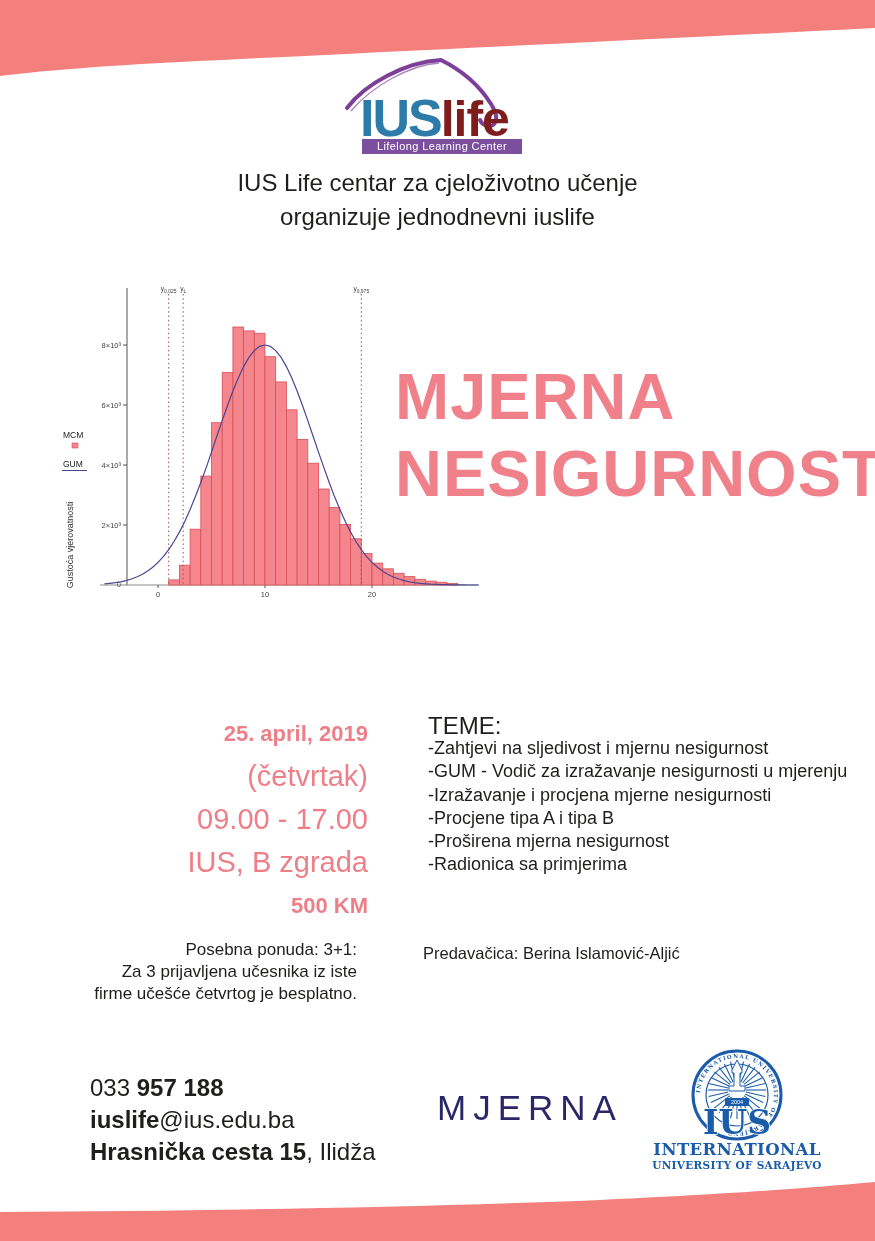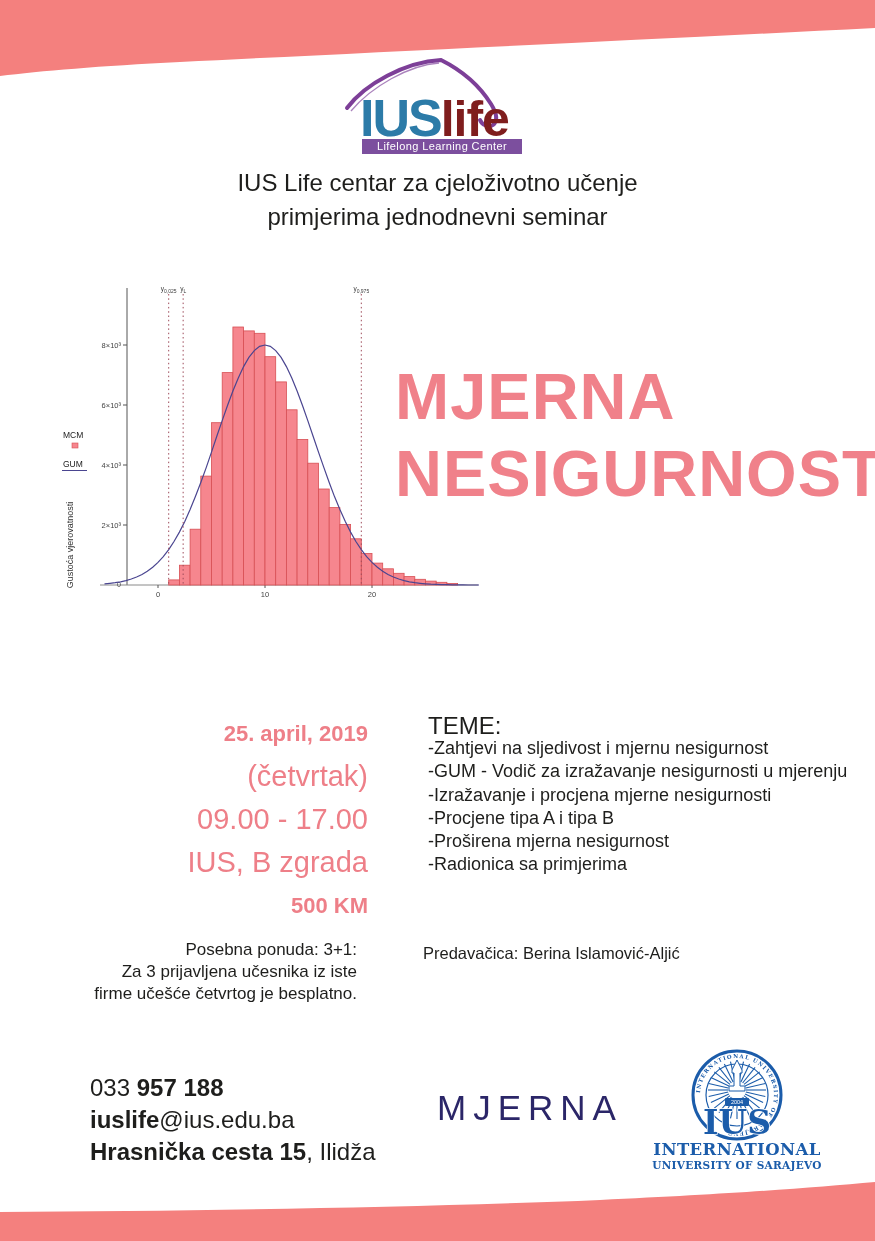--- a/index.html
+++ b/index.html
@@ -61,21 +61,21 @@
     <path d="M12,58 C30,34 70,12 106,10 C130,22 146,38 156,54 C161,62 164,70 158,75 C154,78 147,75 145,70" fill="none" stroke="#7d3f98" stroke-width="4" stroke-linecap="round"></path>
     <path d="M16,61 C36,37 74,15 104,13" fill="none" stroke="#7d3f98" stroke-width="1.3" opacity="0.65"></path>
   </svg>
   <div class="logo-word">
     <span class="ius">IUS</span><span class="life">life</span>
   </div>
   <div class="logo-banner">Lifelong Learning Center</div>
 
   <div class="intro">
     <div>IUS Life centar za cjeloživotno učenje</div>
-    <div>primjerima jednodnevni seminar</div>
+    <div>organizuje jednodnevni iuslife</div>
   </div>
 
   <div class="chart-wrap">
     <svg id="chart-svg" width="422" height="330" viewBox="0 0 422 330">
         <line x1="69" y1="10" x2="69" y2="307" stroke="#555" stroke-width="1"></line>
         <line x1="42" y1="307" x2="420" y2="307" stroke="#8a8a8a" stroke-width="1"></line>
         <line x1="65" y1="247" x2="69" y2="247" stroke="#555" stroke-width="1"></line>
         <text x="63" y="249.5" text-anchor="end" font-size="7.5" fill="#444" font-family="Liberation Sans, sans-serif">2×10³</text>
         <line x1="65" y1="187" x2="69" y2="187" stroke="#555" stroke-width="1"></line>
         <text x="63" y="189.5" text-anchor="end" font-size="7.5" fill="#444" font-family="Liberation Sans, sans-serif">4×10³</text>

